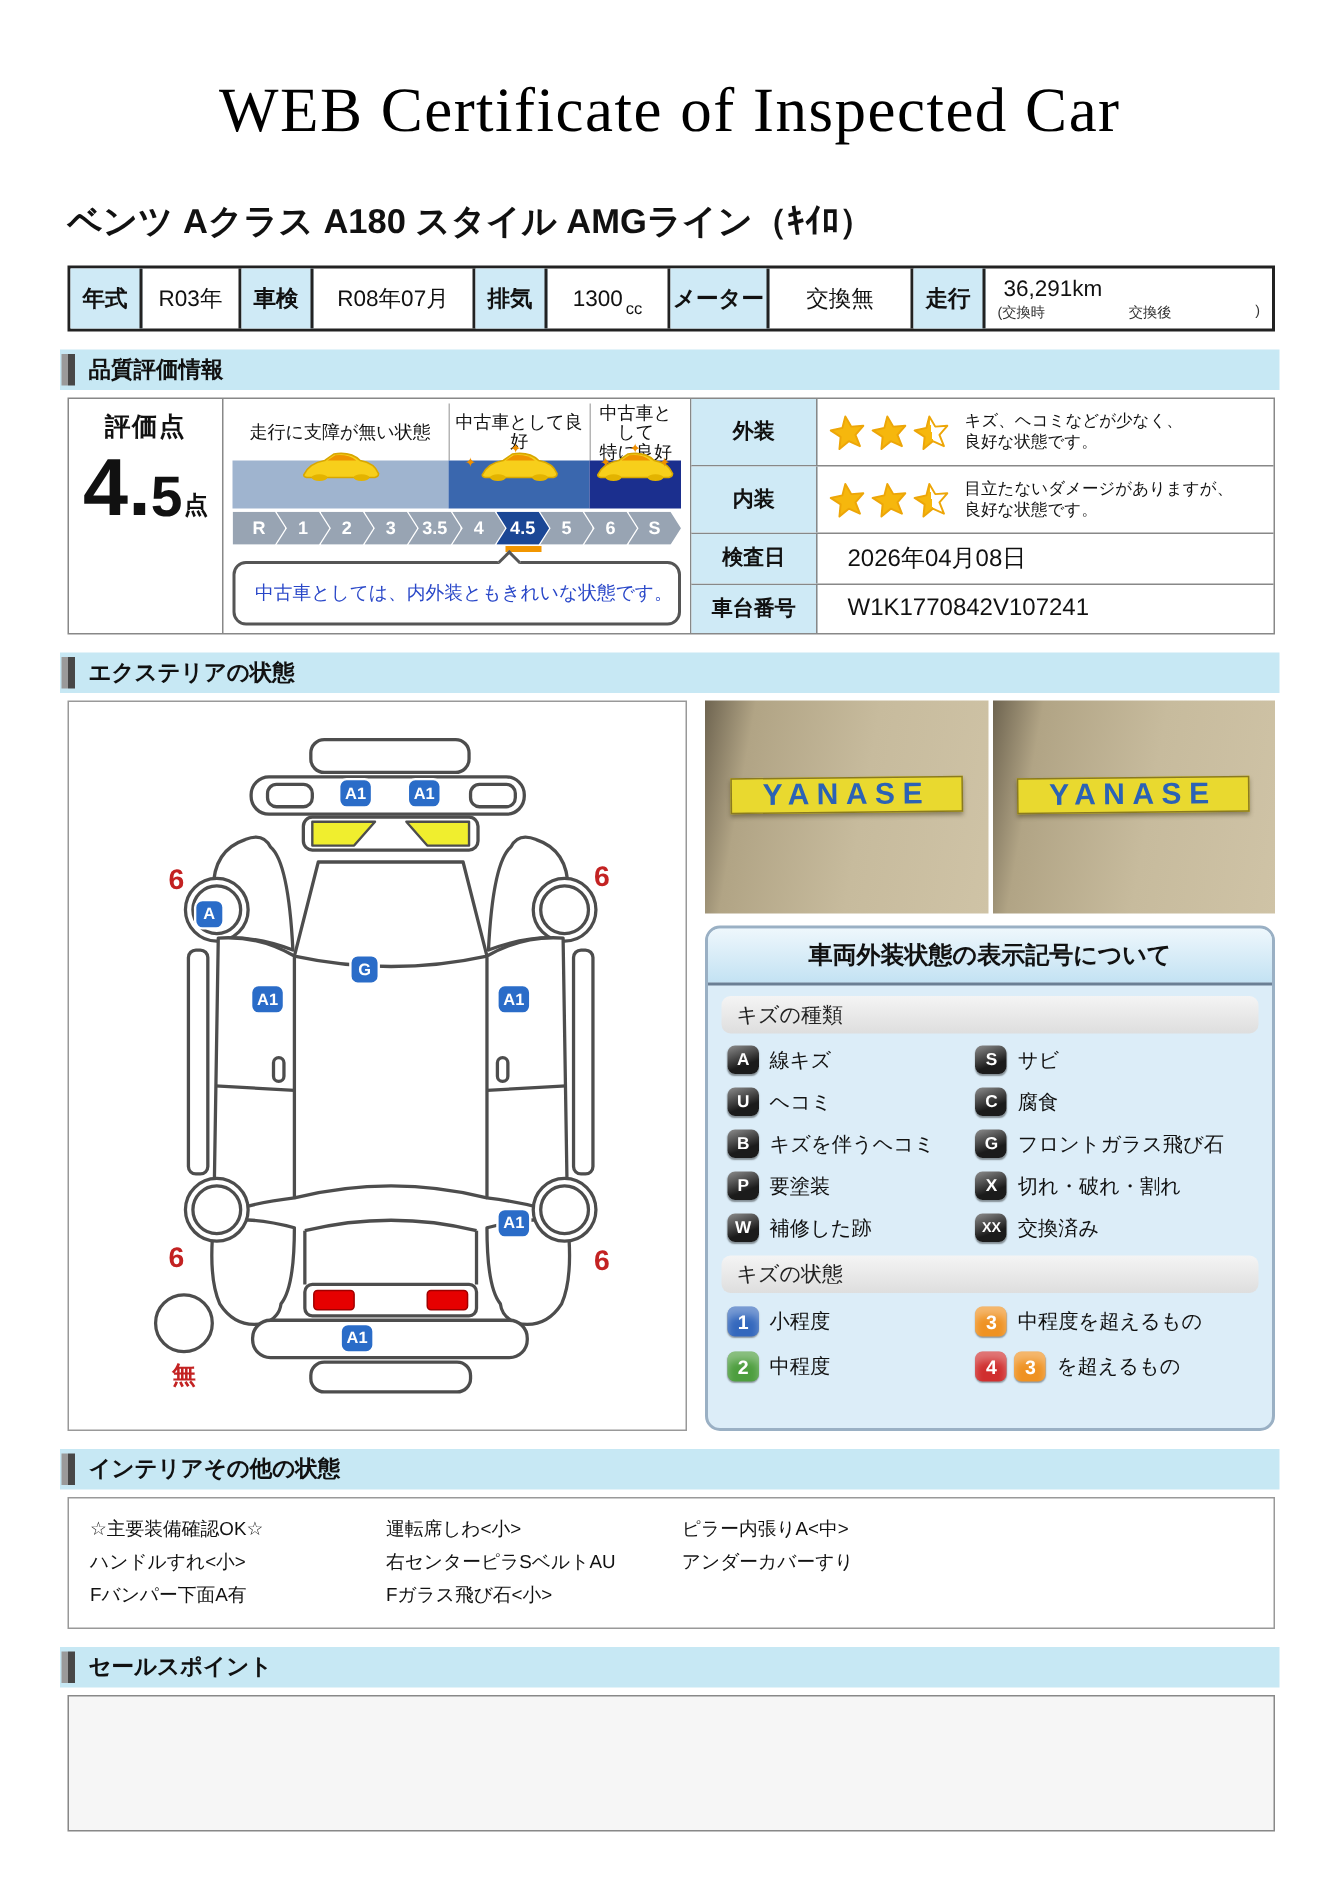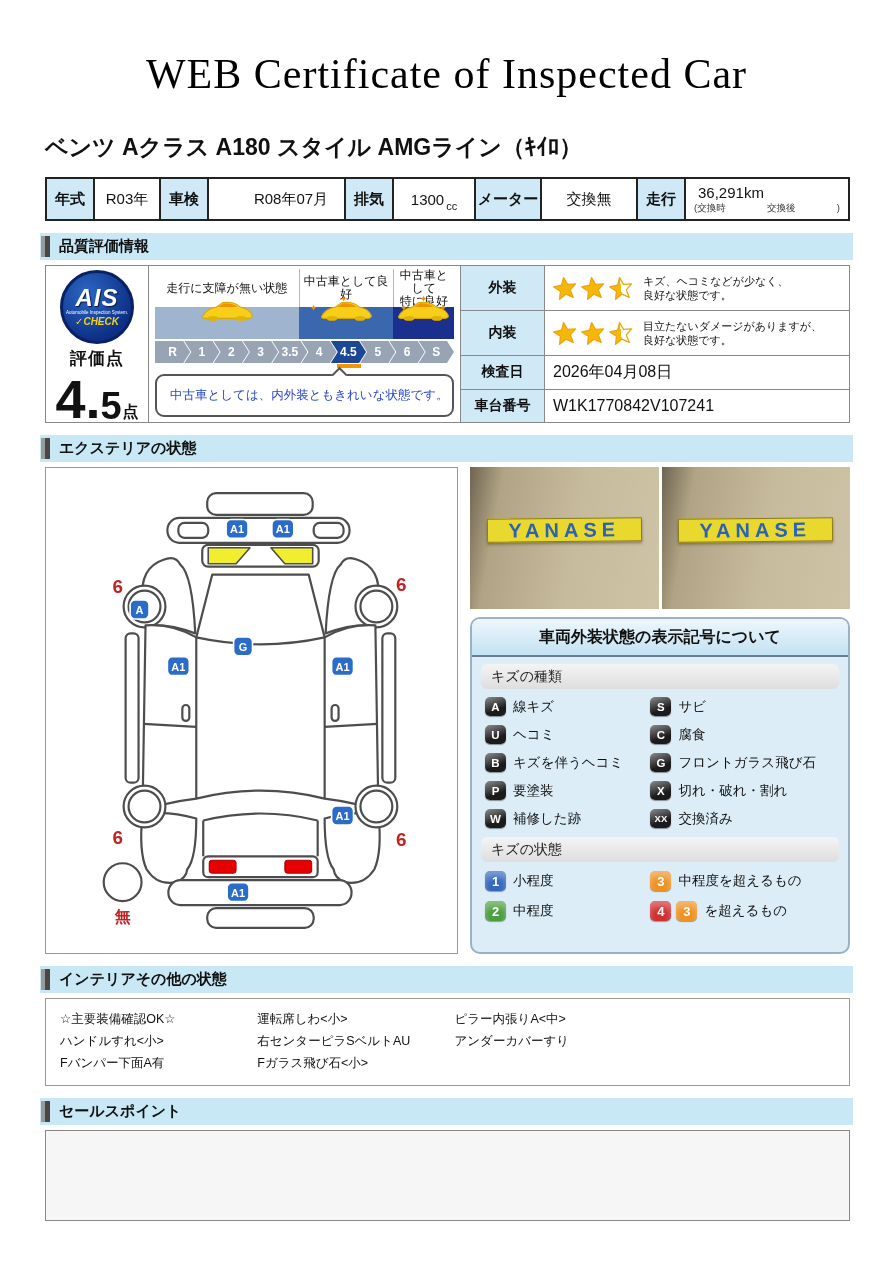--- a/index.html
+++ b/index.html
@@ -9,21 +9,21 @@
   
   .main-title { margin-top:50px; text-align:center; font-family:"Liberation Serif","DejaVu Serif",serif; font-size:42px; font-weight:500; letter-spacing:1px; color:#000; }
   .car-name { margin:34px 0 0 45px; font-size:23px; font-weight:bold; }
 
   
   .info-table { display:flex; margin:14px 43px 0 45px; border:2px solid #222; height:44px; }
   .info-cell { border-right:2px solid #222; display:flex; align-items:center; justify-content:center; font-size:15px; }
   .info-cell:last-child { border-right:none; }
   .info-head { background:#cfeaf6; font-weight:bold; }
   .w-label { width:48px; } .w-label2 { width:66px; }
-  .v-year { width:66px; } .v-shaken { width:108px;margin-left:29px; } .v-disp { width:82px; } .v-meter { width:96px; }
+  .v-year { width:66px; } .v-shaken { width:108px; } .v-disp { width:82px; } .v-meter { width:96px; }
   .v-mileage { flex:1; flex-direction:column; align-items:stretch; justify-content:center; padding:2px 8px; }
   .mileage-main { font-size:15px; padding-left:4px; }
   .mileage-note { display:flex; justify-content:space-between; font-size:9.5px; color:#333; margin-top:1px; }
   .unit { font-size:11px; align-self:flex-end; margin:0 0 7px 2px; }
 
   
   .sec-bar { margin:12px 40px 0 40px; height:27px; background:#c7e8f4; display:flex; align-items:center; }
   .sec-tab { width:9px; height:21px; margin:0 9px 0 1px; background:linear-gradient(to right,#9a9a9a 0 45%,#474747 45%); }
   .sec-text { font-size:15px; font-weight:bold; color:#111; }
 
@@ -59,21 +59,21 @@
   .bubble-caret { position:absolute; top:-7px; left:60%; width:11px; height:11px; background:#fff; border-left:2px solid #555; border-top:2px solid #555; transform:rotate(45deg); }
   .bubble-text { color:#2947c8; font-weight:normal; font-size:12.5px; }
 
   
   .q-right { flex:1; display:flex; flex-direction:column; }
   .q-row { display:flex; border-bottom:1px solid #888; }
   .q-row:last-child { border-bottom:none; }
   .q-row-stars { height:45px; } .q-row-val { height:33px; flex:1; }
   .q-label { width:84px; background:#cfeaf6; font-weight:bold; font-size:14px; display:flex; align-items:center; justify-content:center; border-right:1px solid #888; }
   .q-content { flex:1; display:flex; align-items:center; padding-left:8px; }
-  .q-val-text { font-size:16px; }
+  .q-val-text { font-size:16px;margin-left:12px; }
   .stars-box { display:flex; align-items:center; }
   .q-desc { font-size:11px; line-height:14px; white-space:pre-line; margin-left:4px; }
 
   
   .main-row { display:flex; gap:12px; margin:5px 38px 0 45px; }
   .ext-box { width:413px; height:487px; border:1px solid #999; background:#fff; }
   .car-svg { width:100%; height:100%; }
   .right-col { width:380px; display:flex; flex-direction:column; }
   .photos { display:flex; gap:3px; height:142px; }
   .photo { flex:1; position:relative; background:linear-gradient(100deg,#6e6450 0%,#b1a485 16%,#c7bb9d 55%,#cfc3a6 100%); overflow:hidden; }
@@ -130,25 +130,20 @@
     </div>
   </div>
 
   <div class="sec-bar">
     <div class="sec-tab"></div>
     <div class="sec-text">品質評価情報</div>
   </div>
 
   <div class="quality-panel">
     <div class="q-left">
-      <div class="ais-badge">
-        <div class="ais-name">AIS</div>
-        <div class="ais-sub">Automobile Inspection System.</div>
-        <div class="ais-check">✓CHECK</div>
-      </div>
       <div class="score-label">評価点</div>
       <div class="score-line">
         <span class="score-main">4.</span>
         <span class="score-sub">5</span>
         <span class="score-unit">点</span>
       </div>
     </div>
 
     <div class="q-scale">
       <div class="zone-labels" id="zone-labels">

